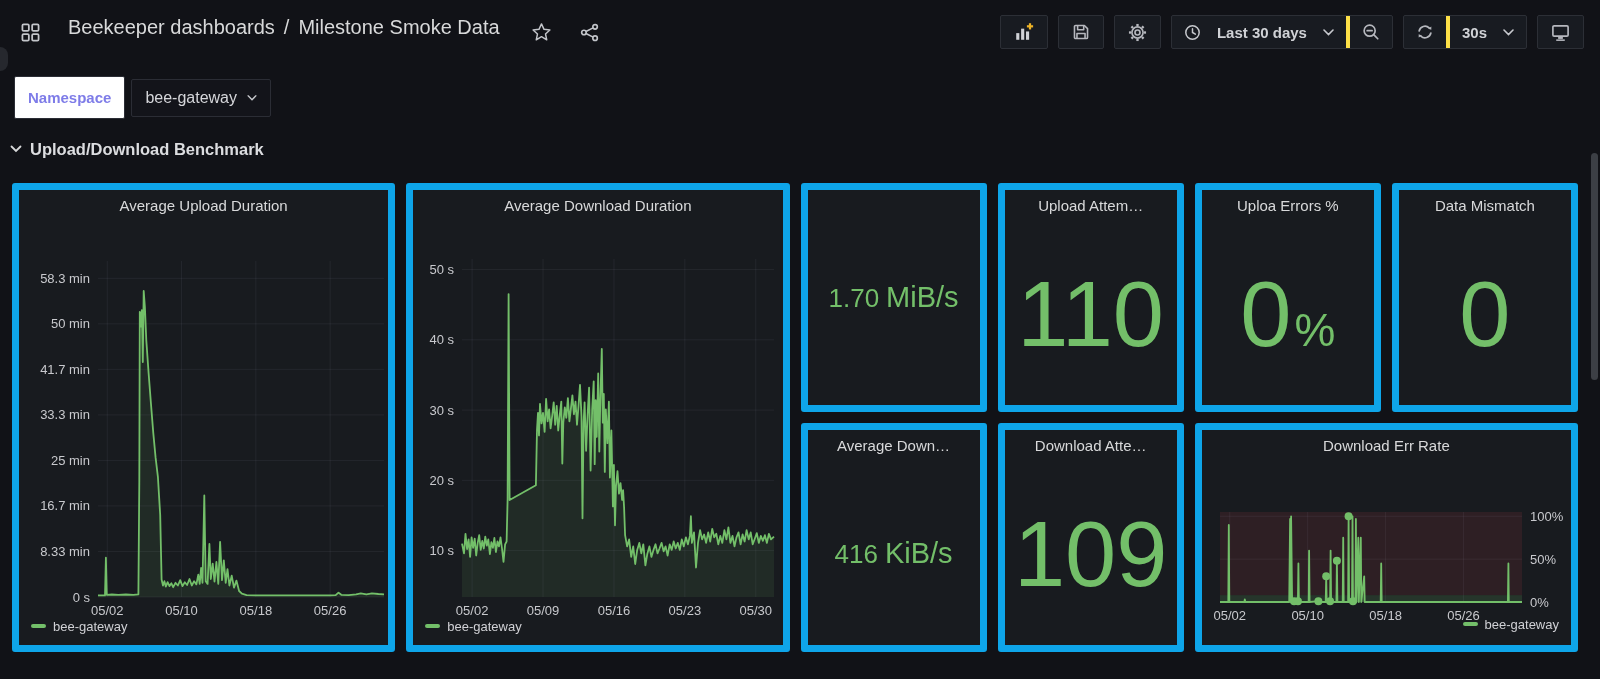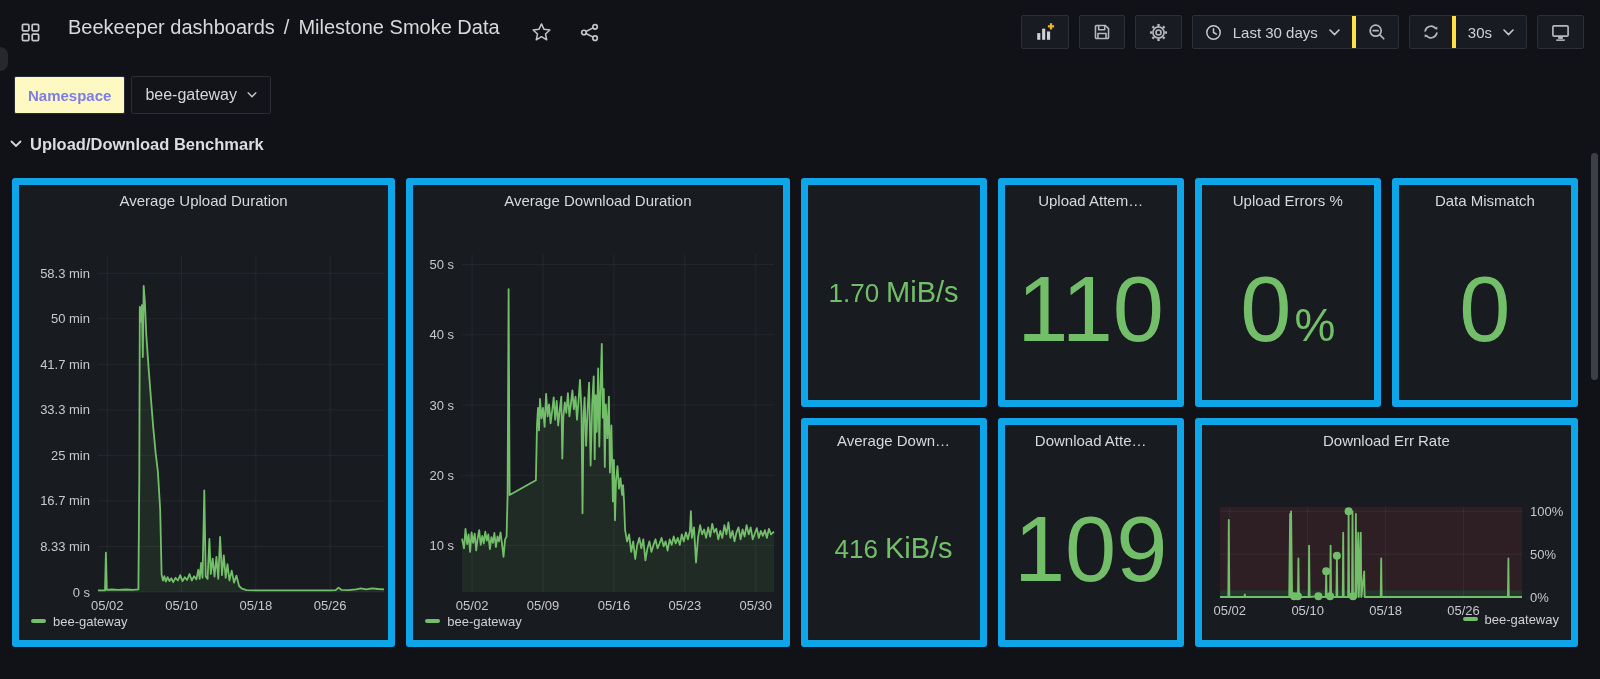--- a/index.html
+++ b/index.html
@@ -13,26 +13,26 @@
   }
   
   .topnav { height: 64px; display: flex; align-items: center; justify-content: space-between; padding: 0 16px 0 14px; }
   .nav-left { display: flex; align-items: flex-start; gap: 16px; }
   .icon-link { display: inline-flex; align-items: center; justify-content: center; width: 32px; height: 32px; cursor: pointer; }
   .breadcrumb { font-size: 20px; display: flex; gap: 9px; margin: 0 10px 0 6px; color: #d8d9da; white-space: nowrap; }
   .nav-right { display: flex; align-items: center; gap: 10px; }
   .tbtn, .tgroup { background: #181b21; border: 1px solid #2c2f36; border-radius: 2px; height: 34px; }
   .tbtn { display: inline-flex; align-items: center; justify-content: center; padding: 0 13px; cursor: pointer; }
   .tgroup { display: flex; align-items: stretch; }
-  .tseg { display: flex; align-items: center; gap: 11px; padding: 0 12px; background: transparent; border: none;
-          color: #d0d2d6; font-size: 15px; font-weight: 400; font-family: inherit; cursor: pointer; }
+  .tseg { display: flex; align-items: center; gap: 16px; padding: 0 12px; background: transparent; border: none;
+          color: #d0d2d6; font-size: 15px; font-weight: 700; font-family: inherit; cursor: pointer; }
   .tseg + .tseg { border-left: 4px solid #fde047; }
   
   .varbar { display: flex; align-items: center; margin: 12px 0 0 14px; }
-  .varlabel { height: 38px; display: flex; align-items: center; padding: 0 13px; background: #fef9c3;
+  .varlabel { height: 43px; display: flex; align-items: center; padding: 0 13px; background: #ffffff;
               border: 1px solid #2b2d35; border-radius: 2px; color: #7e7ce8; font-weight: 700; font-size: 15px; }
   .varpicker { height: 38px; display: flex; align-items: center; gap: 10px; padding: 0 13px; background: #13141a;
                border: 1px solid #2b2d35; border-radius: 2px; margin-left: 6px; color: #d5d6da; font-size: 16px; cursor: pointer; }
   
   .rowhdr { display: flex; align-items: center; gap: 8px; margin: 16px 0 0 10px; height: 28px; cursor: pointer; }
   .rowhdr h2 { font-size: 16.5px; font-weight: 700; color: #dcdde0; }
   
   .grid { display: grid; grid-template-columns: repeat(24, 1fr); grid-auto-rows: 229px; gap: 11px; margin: 20px 22px 0 12px; }
   .panel { background: #181b1f; border: 7px solid #0ea5e9; border-radius: 3px; }
   .c6 { grid-column: span 6; } .c3 { grid-column: span 3; } .r2 { grid-row: span 2; }
@@ -286,21 +286,21 @@
     <h3 class="ptitle">Upload Attem…</h3>
     <div class="stat-body stat-lg">
       <span class="vwrap">
         <span class="num">110</span>
         <span class="unit"></span>
       </span>
     </div>
   </section>
 
   <section class="panel stat-panel c3">
-    <h3 class="ptitle">Upload Errors %</h3>
+    <h3 class="ptitle">Uploa Errors %</h3>
     <div class="stat-body stat-lg">
       <span class="vwrap">
         <span class="num">0</span>
         <span class="unit">%</span>
       </span>
     </div>
   </section>
 
   <section class="panel stat-panel c3">
     <h3 class="ptitle">Data Mismatch</h3>

